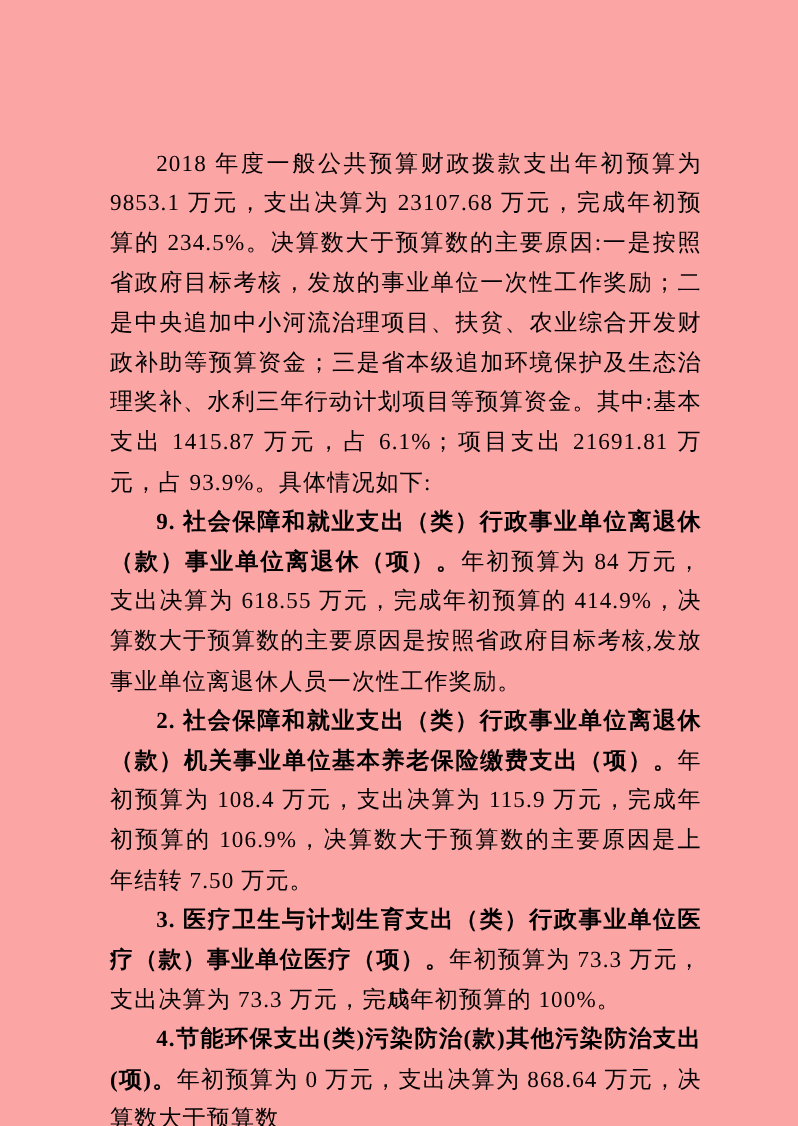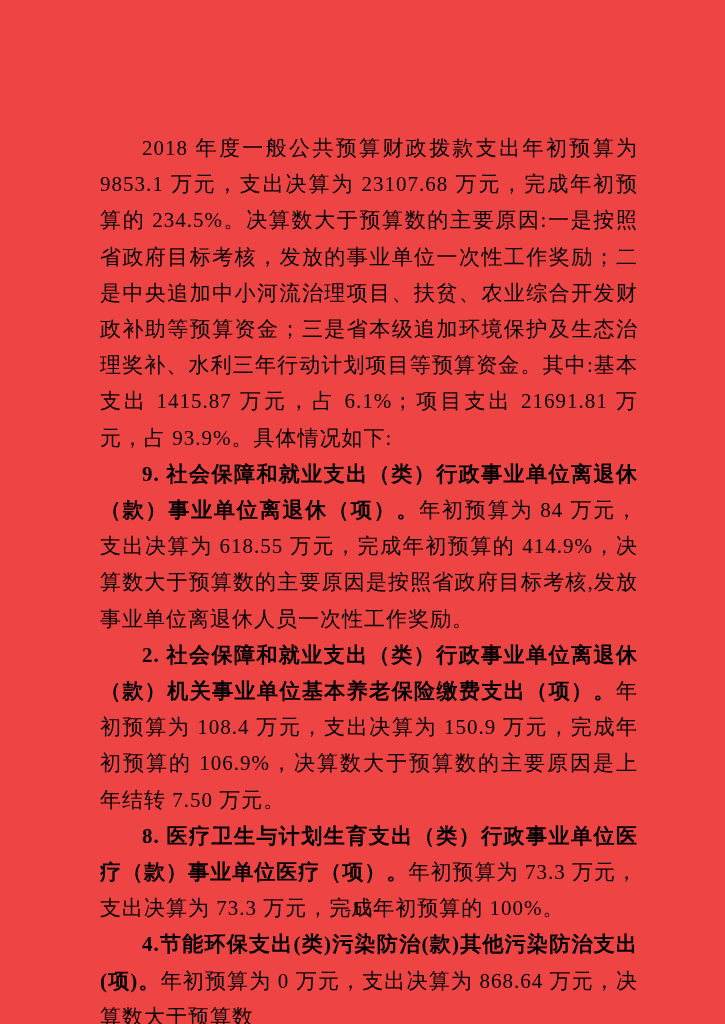--- a/index.html
+++ b/index.html
@@ -4,21 +4,21 @@
 <style>
   html, body {
     margin: 0;
     padding: 0;
     background: #ffffff;
   }
   .page {
     position: relative;
     width: 725px;
     height: 1024px;
-    background: #ef4444;
+    background: #fca5a5;
     color: #000000;
     font-family: "Liberation Serif", "DejaVu Serif", serif;
     overflow: hidden;
   }
   .content {
     position: absolute;
     left: 100px;
     top: 130px;
     width: 538px;
     font-size: 21px;
@@ -45,18 +45,18 @@
     font-family: "Liberation Serif", "DejaVu Serif", serif;
   }
 </style>
 </head>
 <body>
 
 <div class="page">
   <div class="content">
     <p class="para"><span class="lead"></span><span>2018 年度一般公共预算财政拨款支出年初预算为 9853.1 万元，支出决算为 23107.68 万元，完成年初预算的 234.5%。决算数大于预算数的主要原因:一是按照省政府目标考核，发放的事业单位一次性工作奖励；二是中央追加中小河流治理项目、扶贫、农业综合开发财政补助等预算资金；三是省本级追加环境保护及生态治理奖补、水利三年行动计划项目等预算资金。其中:基本支出 1415.87 万元，占 6.1%；项目支出 21691.81 万元，占 93.9%。具体情况如下:</span></p>
     <p class="para"><span class="lead">9. 社会保障和就业支出（类）行政事业单位离退休（款）事业单位离退休（项）。</span><span>年初预算为 84 万元，支出决算为 618.55 万元，完成年初预算的 414.9%，决算数大于预算数的主要原因是按照省政府目标考核,发放事业单位离退休人员一次性工作奖励。</span></p>
-    <p class="para"><span class="lead">2. 社会保障和就业支出（类）行政事业单位离退休（款）机关事业单位基本养老保险缴费支出（项）。</span><span>年初预算为 108.4 万元，支出决算为 150.9 万元，完成年初预算的 106.9%，决算数大于预算数的主要原因是上年结转 7.50 万元。</span></p>
-    <p class="para"><span class="lead">8. 医疗卫生与计划生育支出（类）行政事业单位医疗（款）事业单位医疗（项）。</span><span>年初预算为 73.3 万元，支出决算为 73.3 万元，完成年初预算的 100%。</span></p>
+    <p class="para"><span class="lead">2. 社会保障和就业支出（类）行政事业单位离退休（款）机关事业单位基本养老保险缴费支出（项）。</span><span>年初预算为 108.4 万元，支出决算为 115.9 万元，完成年初预算的 106.9%，决算数大于预算数的主要原因是上年结转 7.50 万元。</span></p>
+    <p class="para"><span class="lead">3. 医疗卫生与计划生育支出（类）行政事业单位医疗（款）事业单位医疗（项）。</span><span>年初预算为 73.3 万元，支出决算为 73.3 万元，完成年初预算的 100%。</span></p>
     <p class="para"><span class="lead">4.节能环保支出(类)污染防治(款)其他污染防治支出(项)。</span><span>年初预算为 0 万元，支出决算为 868.64 万元，决算数大于预算数</span></p>
   </div>
   <div class="footer">-15-</div>
 </div>
 
 </body></html>

